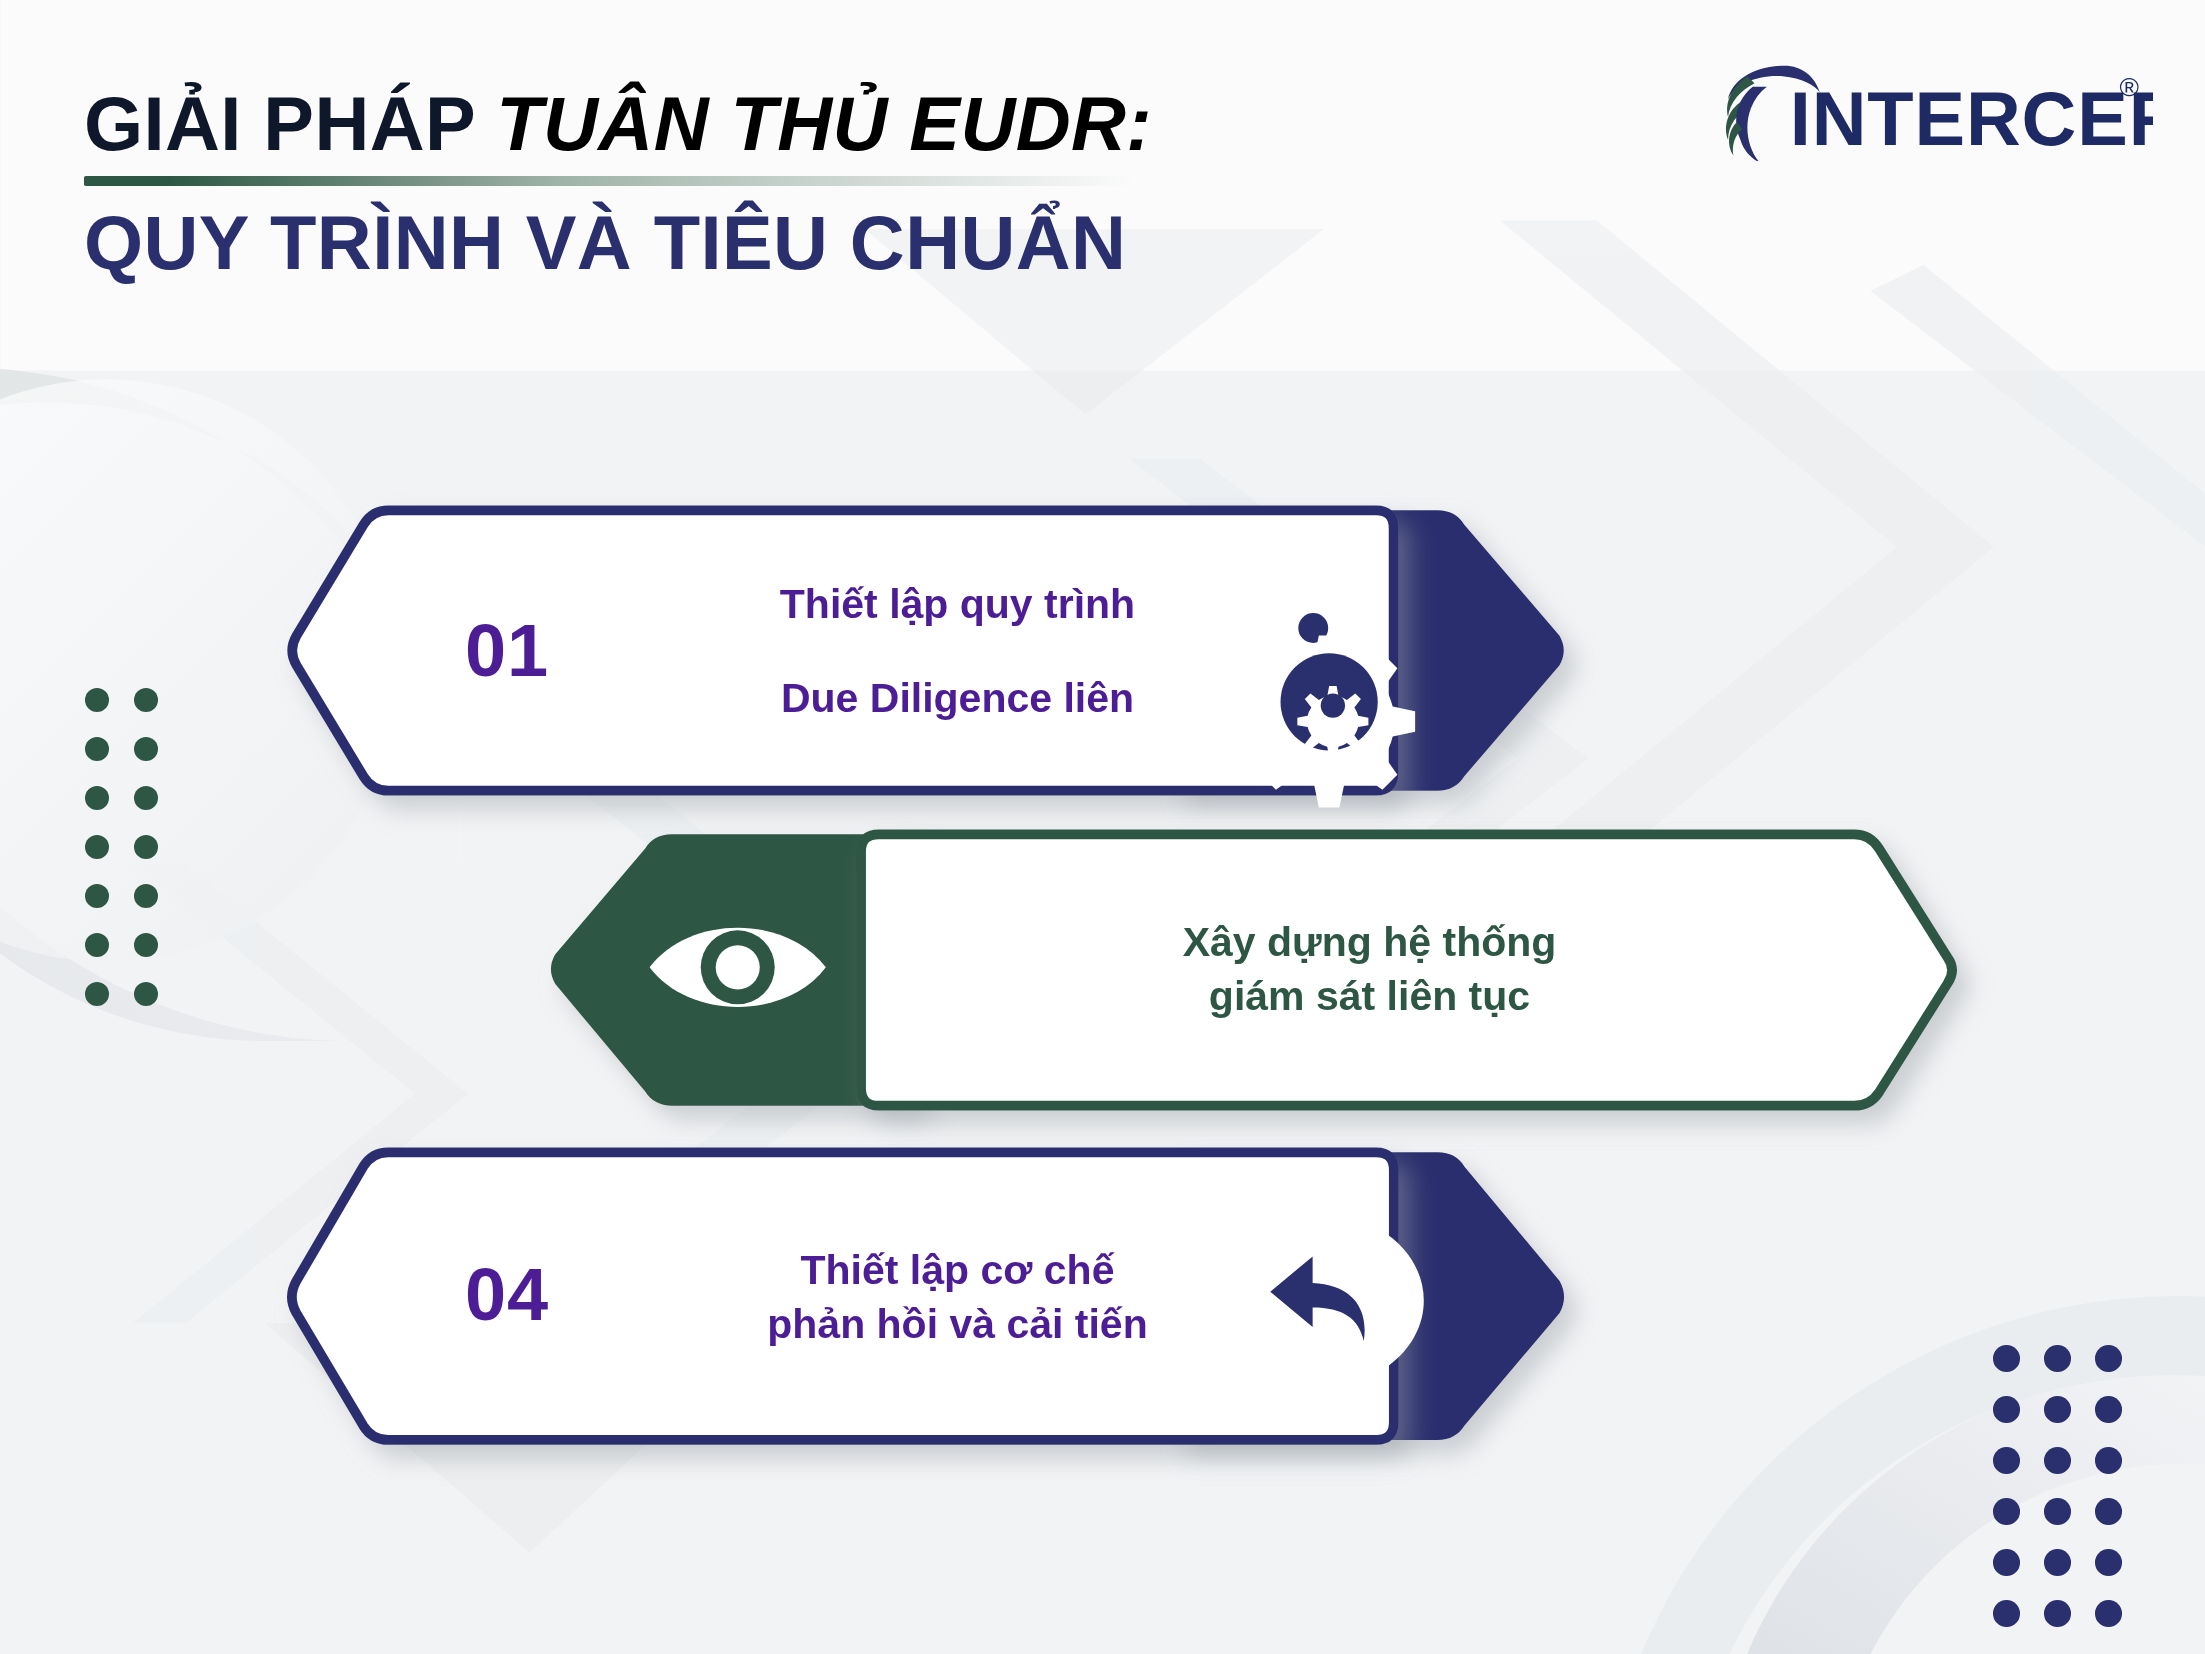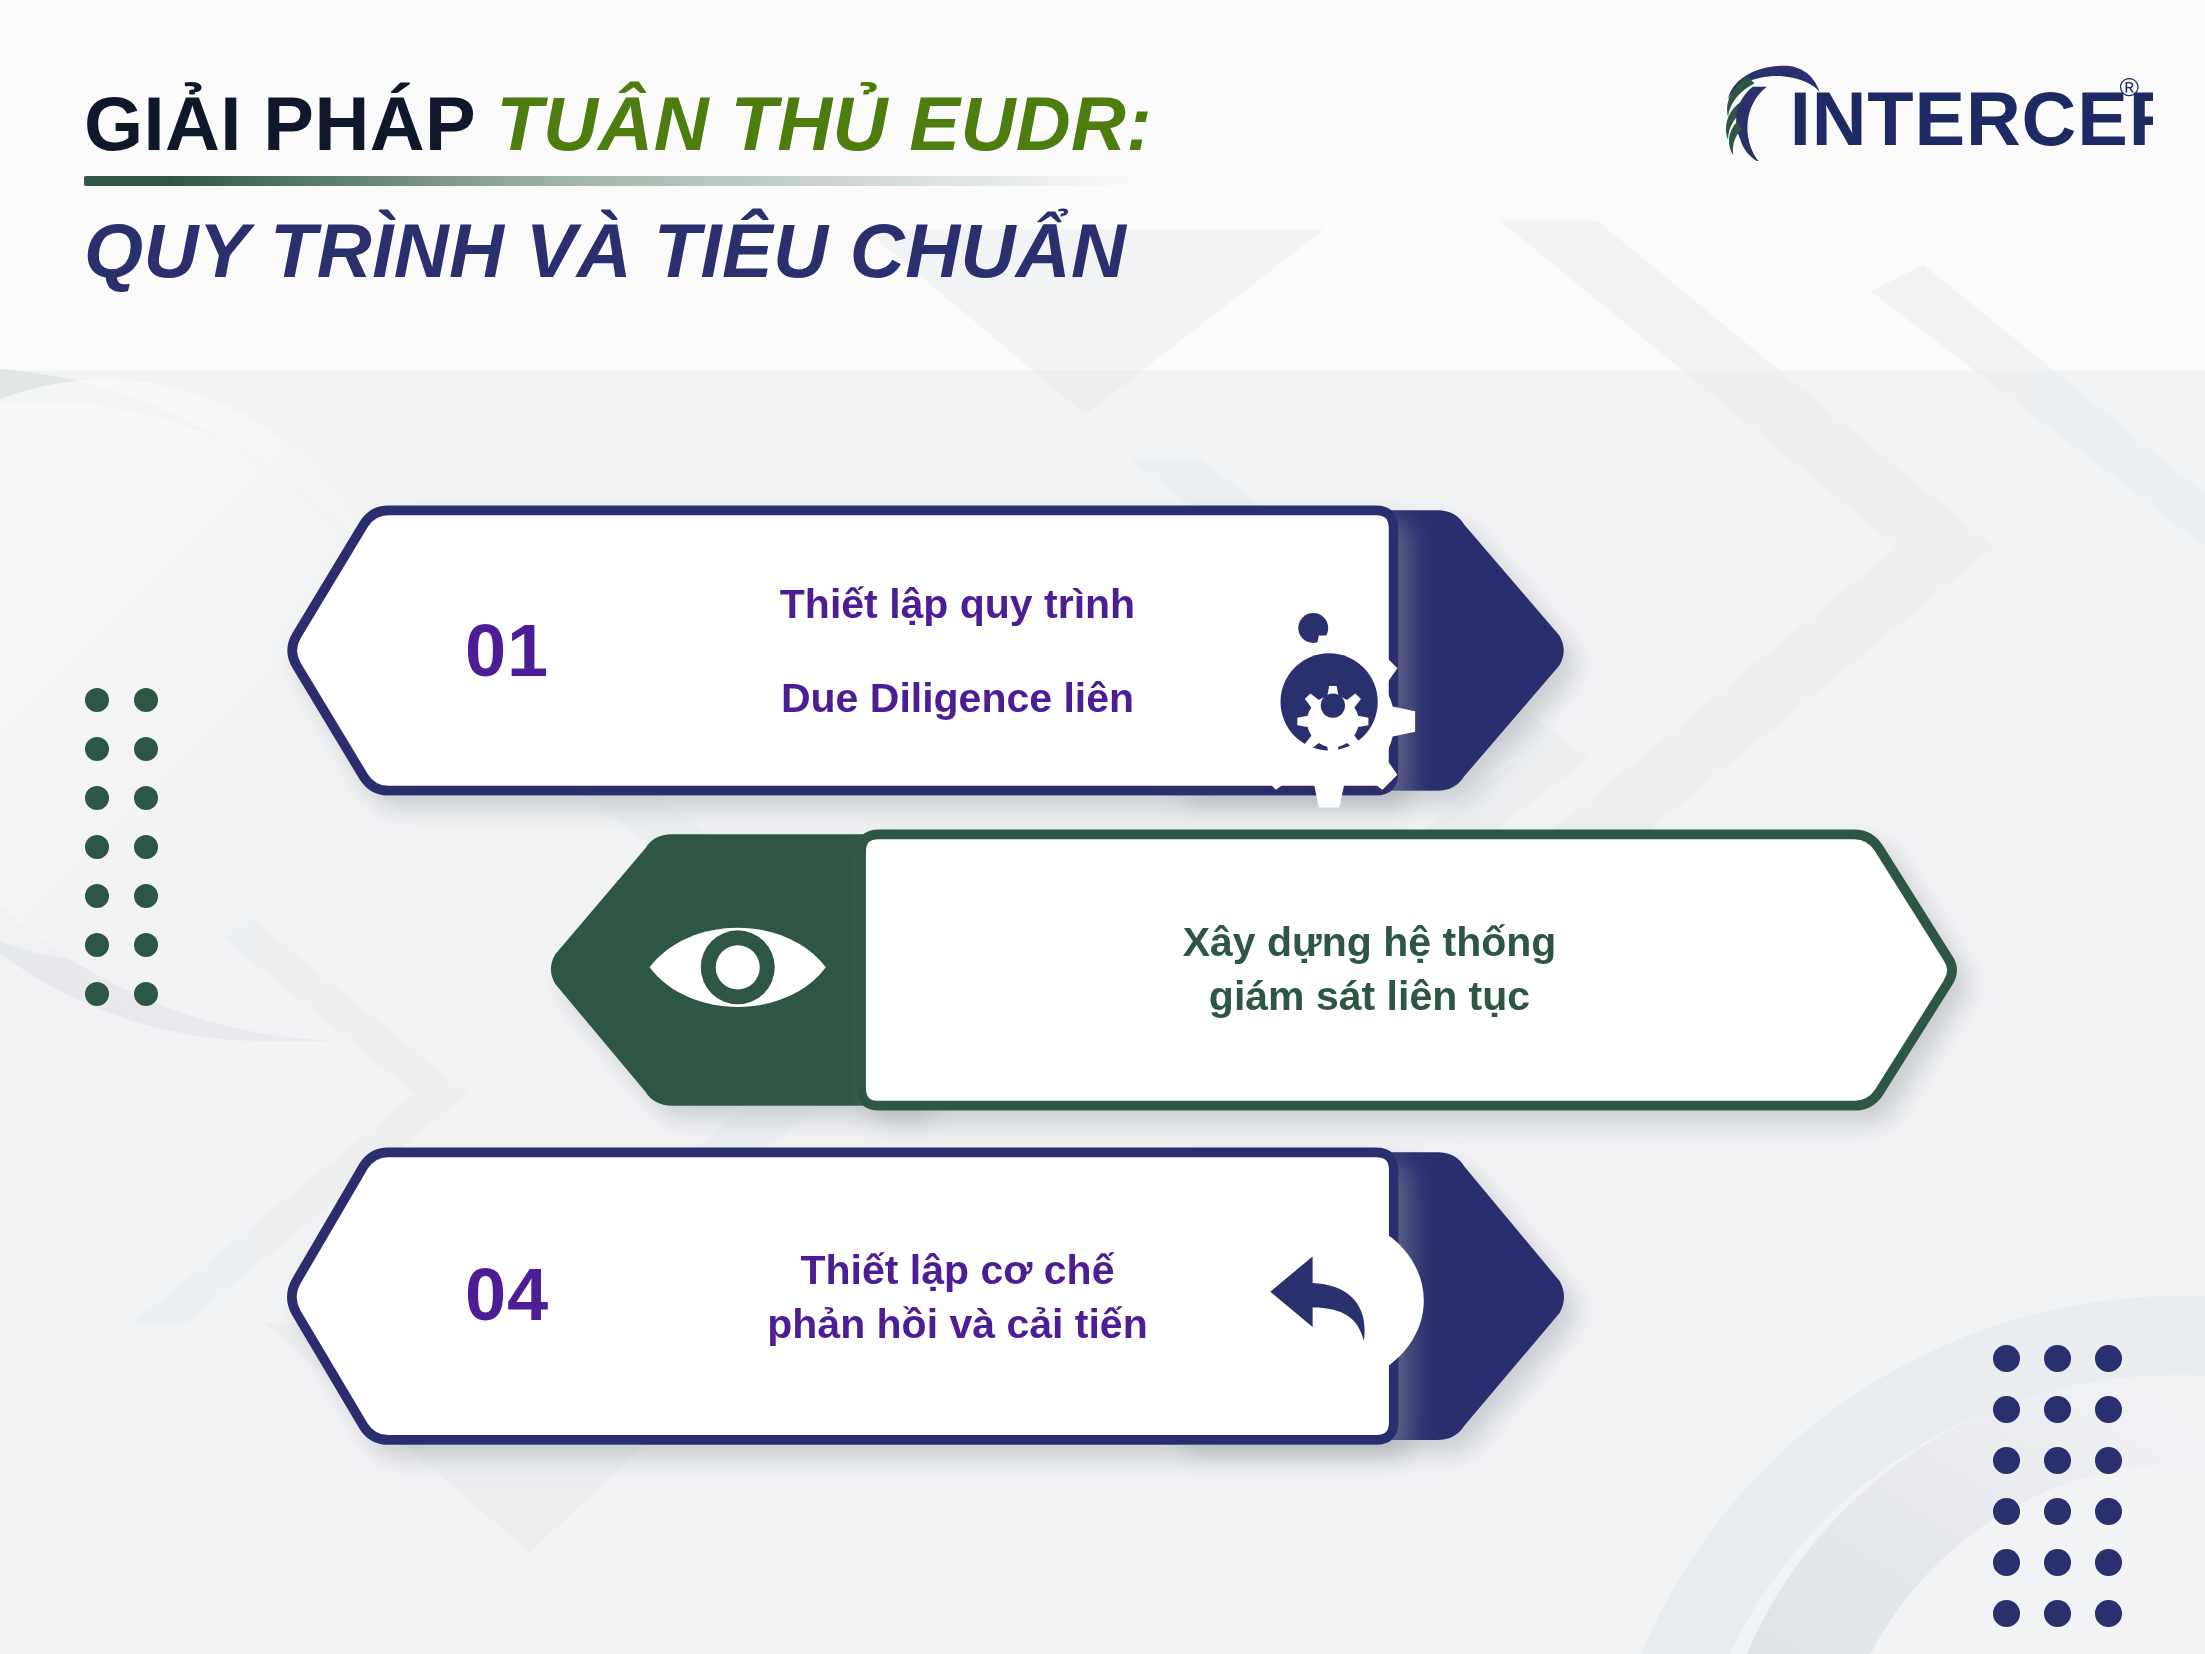--- a/index.html
+++ b/index.html
@@ -14,28 +14,28 @@
   .bg-svg{position:absolute;inset:0;width:2206px;height:1654px;}
 
   
   #header{position:absolute;left:0;top:0;width:2206px;height:353px;}
   #title-block{position:absolute;left:84px;top:84px;}
   .title-line1{
     font-size:76px;font-weight:bold;letter-spacing:0.4px;line-height:1.05;
     white-space:nowrap;
   }
   .t-blue{color:#0f172a;}
-  .t-green{color:#4d7c0f;font-style:italic;}
+  .t-green{color:#000000;font-style:italic;}
   #title-underline{
     margin-top:12.4px;width:1050px;height:9.7px;border-radius:1.8px;
     background:linear-gradient(90deg,#2d5744 0%, #2d5744 8%, #9fb3a8 45%, rgba(223,228,230,0) 100%);
   }
   .title-line2{
-    margin-top:25px;font-size:76px;font-weight:bold;color:#2a2f6e;
-    letter-spacing:0.4px;line-height:1.05;white-space:nowrap;font-style:italic;
+    margin-top:17px;font-size:76px;font-weight:bold;color:#2a2f6e;
+    letter-spacing:0.4px;line-height:1.05;white-space:nowrap;
   }
 
   
   #logo{position:absolute;right:53px;top:55px;display:flex;align-items:flex-start;}
 
   
   .dot-grid{position:absolute;display:grid;}
   #dots-left{left:85px;top:688px;grid-template-columns:repeat(2,49px);grid-template-rows:repeat(7,49px);}
   #dots-left .dot{width:24px;height:24px;border-radius:50%;background:#2d5744;}
   #dots-right{right:60px;top:1345px;grid-template-columns:repeat(3,51px);grid-template-rows:repeat(6,51px);}

